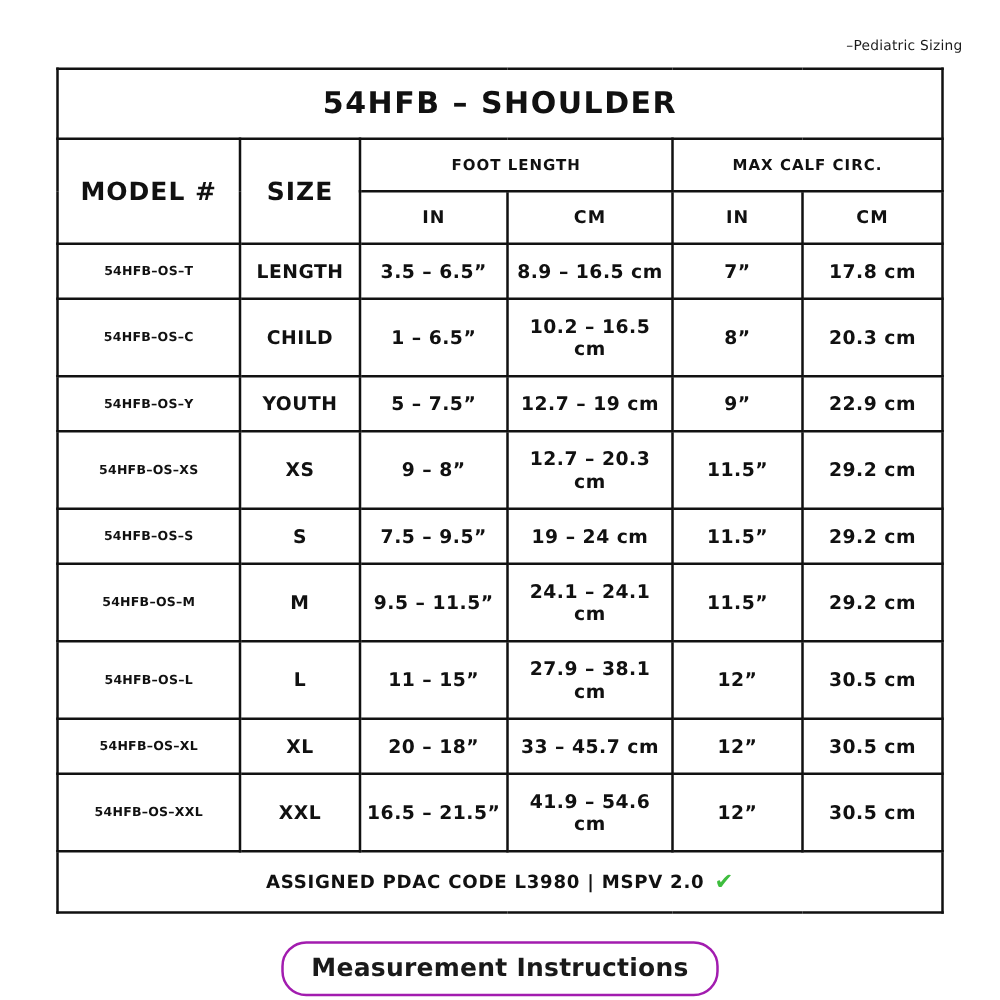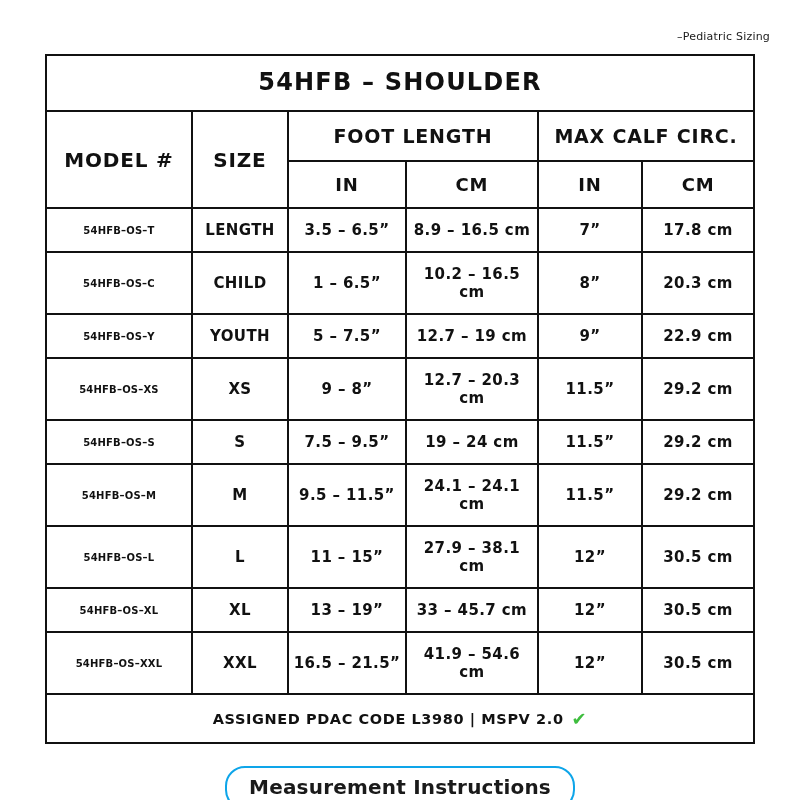--- a/index.html
+++ b/index.html
@@ -42,26 +42,26 @@
     font-weight: bold;
     color: #111111;
   }
   .title-cell {
     font-size: 24px;
     letter-spacing: 1.2px;
     padding: 12px 0 14px 0;
     border-bottom: 2px solid #111 !important;
   }
   .grp-head {
-    font-size: 19px;
+    font-size: 12px;
     letter-spacing: 0.8px;
     padding: 13px 0;
   }
   .sub-head {
-    font-size: 18px;
+    font-size: 14px;
     letter-spacing: 0.8px;
     padding: 12px 0;
     border-radius: 19px;
   }
   .corner-head {
     font-size: 20px;
     letter-spacing: 0.8px;
   }
   td.data {
     font-size: 15px;
@@ -82,21 +82,21 @@
     font-size: 18px;
     margin-left: 8px;
     vertical-align: -1px;
   }
   .mi-wrap {
     text-align: center;
     margin-top: 22px;
   }
   .mi-badge {
     display: inline-block;
-    border: 2px solid #0ea5e9;
+    border: 2px solid #a21caf;
     border-radius: 20px;
     padding: 7px 22px 9px 22px;
     font-size: 20px;
     font-weight: bold;
     letter-spacing: 0.2px;
   }
   .mi-text {
     text-align: center;
     margin-top: 14px;
     font-size: 17px;
@@ -196,21 +196,21 @@
         <td class="data model">54HFB–OS–L</td>
         <td class="data">L</td>
         <td class="data">11 – 15”</td>
         <td class="data">27.9 – 38.1 cm</td>
         <td class="data">12”</td>
         <td class="data">30.5 cm</td>
       </tr>
       <tr>
         <td class="data model">54HFB–OS–XL</td>
         <td class="data">XL</td>
-        <td class="data">13 – 19”</td>
+        <td class="data">20 – 18”</td>
         <td class="data">33 – 45.7 cm</td>
         <td class="data">12”</td>
         <td class="data">30.5 cm</td>
       </tr>
       <tr>
         <td class="data model">54HFB–OS–XXL</td>
         <td class="data">XXL</td>
         <td class="data">16.5 – 21.5”</td>
         <td class="data">41.9 – 54.6 cm</td>
         <td class="data">12”</td>

